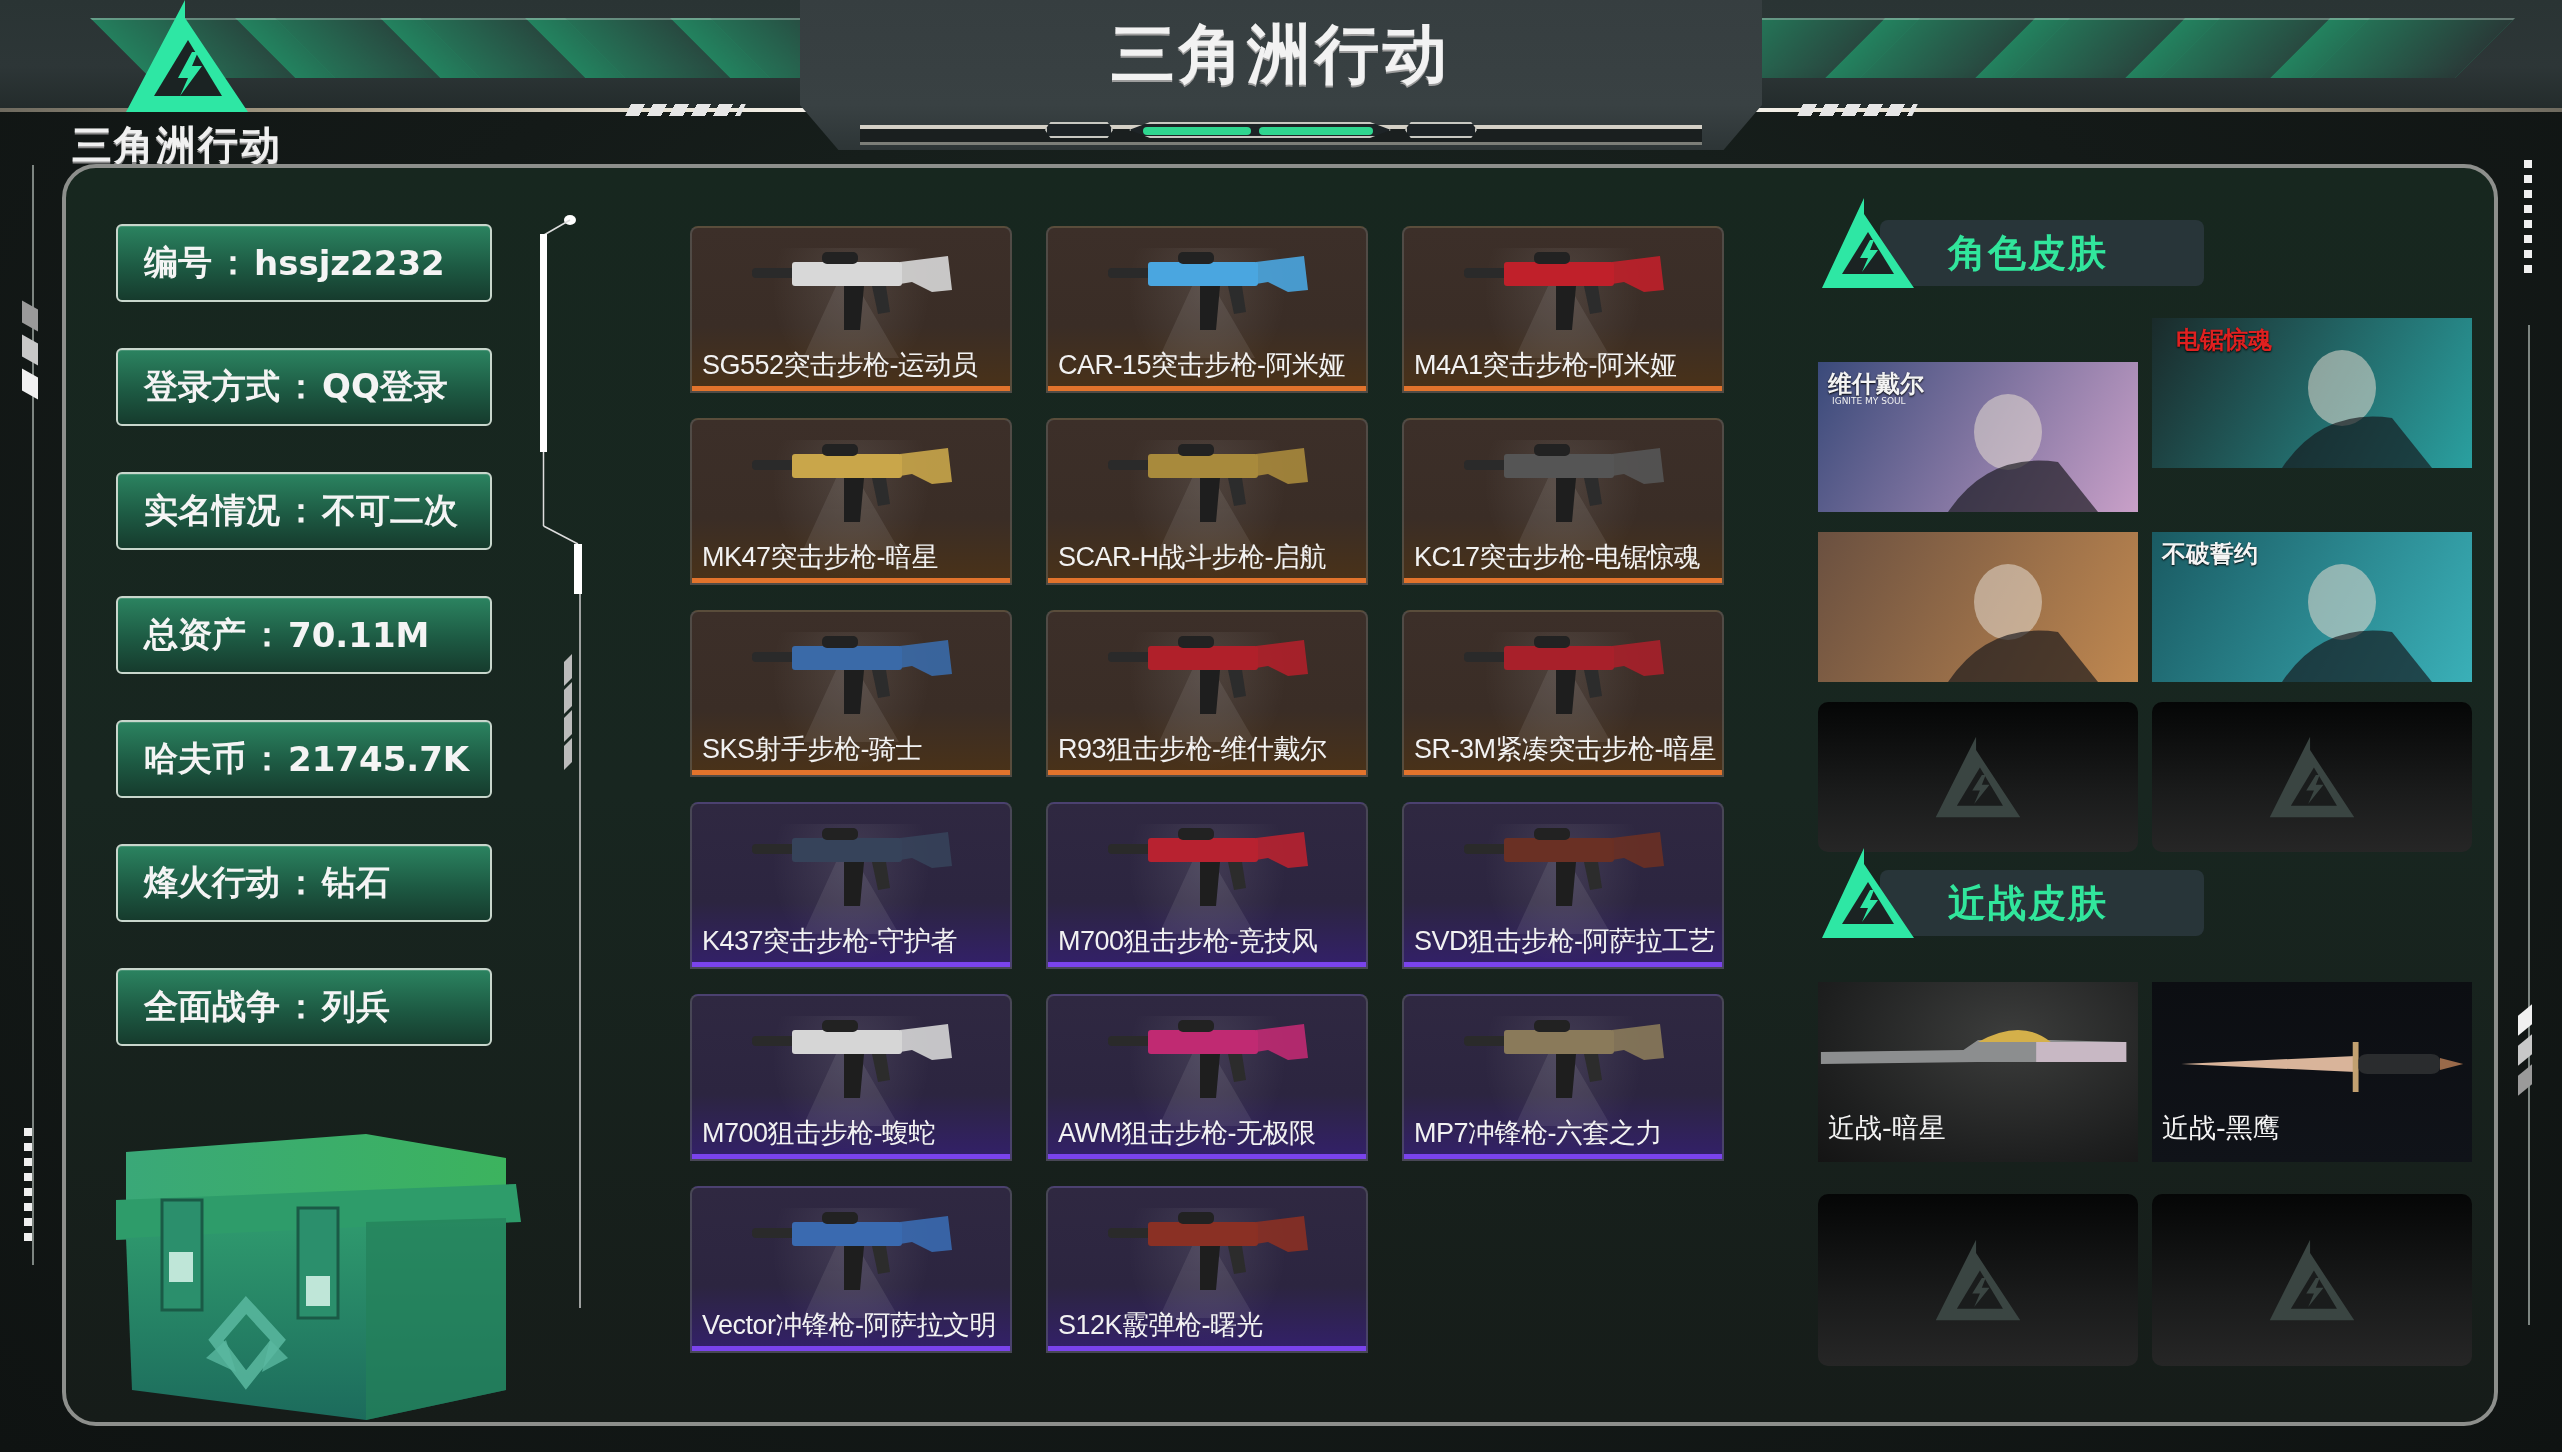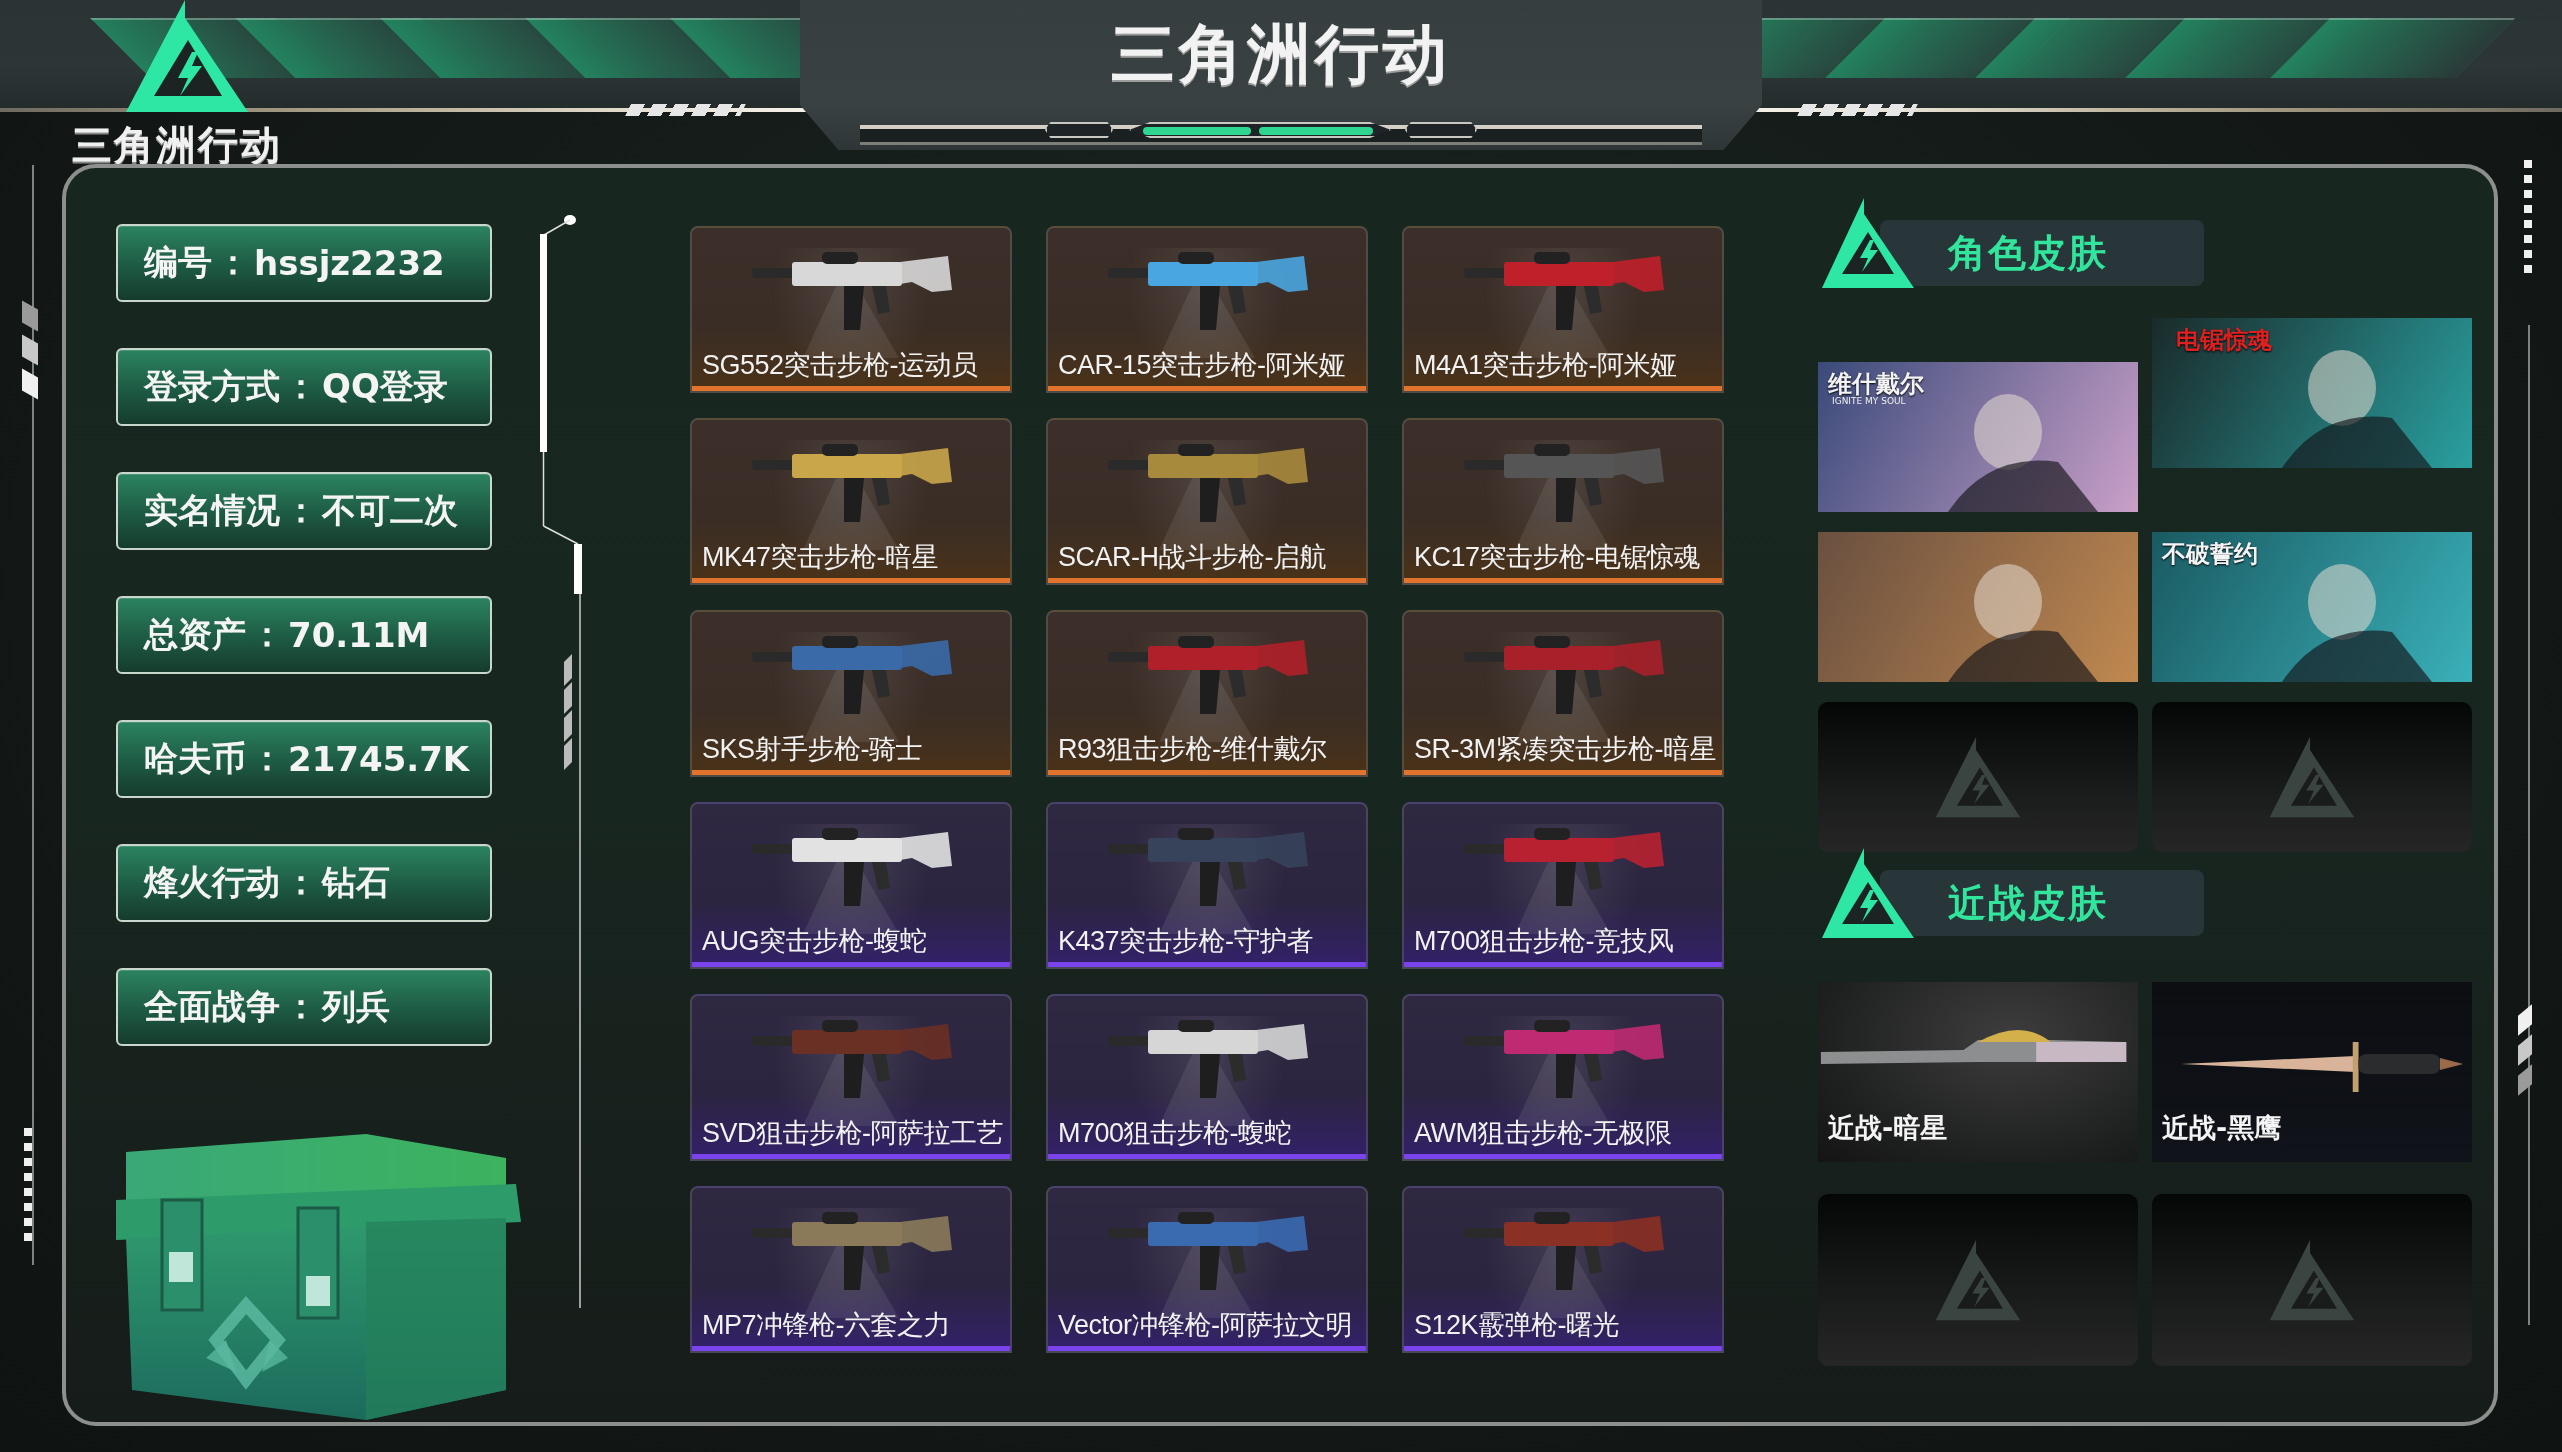--- a/index.html
+++ b/index.html
@@ -461,36 +461,20 @@
         <div class="name">SR-3M紧凑突击步枪-暗星</div>
         <div class="rar"></div>
       </div>
       <div class="weapon-card purple">
         <div class="glow"></div>
         <svg class="wm" viewBox="0 0 100 100">
           <polygon points="48,0 48,14 98,100 2,100" fill="#fff"></polygon>
         </svg>
         <svg class="gun" viewBox="0 0 240 110">
           <rect x="20" y="34" width="44" height="10" rx="4" fill="#2a2a2a"></rect>
-          <rect x="60" y="28" width="110" height="24" rx="3" fill="#e2e2e2"></rect>
-          <rect x="90" y="18" width="36" height="12" rx="5" fill="#222"></rect>
-          <polygon points="168,28 216,22 220,56 200,58 180,48 168,50" fill="#e2e2e2" opacity="0.9"></polygon>
-          <polygon points="112,52 132,52 128,96 112,96" fill="#1e1e1e"></polygon>
-          <polygon points="140,52 154,52 158,78 146,80" fill="#2c2c2c"></polygon>
-        </svg>
-        <div class="name">AUG突击步枪-蝮蛇</div>
-        <div class="rar"></div>
-      </div>
-      <div class="weapon-card purple">
-        <div class="glow"></div>
-        <svg class="wm" viewBox="0 0 100 100">
-          <polygon points="48,0 48,14 98,100 2,100" fill="#fff"></polygon>
-        </svg>
-        <svg class="gun" viewBox="0 0 240 110">
-          <rect x="20" y="34" width="44" height="10" rx="4" fill="#2a2a2a"></rect>
           <rect x="60" y="28" width="110" height="24" rx="3" fill="#36435a"></rect>
           <rect x="90" y="18" width="36" height="12" rx="5" fill="#222"></rect>
           <polygon points="168,28 216,22 220,56 200,58 180,48 168,50" fill="#36435a" opacity="0.9"></polygon>
           <polygon points="112,52 132,52 128,96 112,96" fill="#1e1e1e"></polygon>
           <polygon points="140,52 154,52 158,78 146,80" fill="#2c2c2c"></polygon>
         </svg>
         <div class="name">K437突击步枪-守护者</div>
         <div class="rar"></div>
       </div>
       <div class="weapon-card purple">
@@ -663,21 +647,21 @@
 
   <div class="section-head" style="left:1752px; top:680px; position:absolute;">
     <div class="tab"></div>
     <svg width="100" height="92" viewBox="0 0 100 92">
       <polygon points="46,0 46,16 96,90 4,90" fill="#2ee7a4"></polygon>
       <polygon points="50,34 76,76 24,76" fill="#1b2323"></polygon>
       <polygon points="52,42 42,60 50,60 44,74 60,52 52,52 56,42" fill="#2ee7a4"></polygon>
     </svg>
     <div class="label">近战皮肤</div>
   </div>
-  <div class="skin-grid" style="top:814px; row-gap:32px;font-weight:bold;" id="meleeGrid">
+  <div class="skin-grid" style="top:814px; row-gap:32px;" id="meleeGrid">
       <div class="melee-tile" style="background: radial-gradient(at 60% 30%, rgb(60, 61, 60) 0%, rgb(30, 31, 31) 70%, rgb(20, 20, 20) 100%);">
         <svg width="320" height="180" viewBox="0 0 220 180" preserveAspectRatio="none" style="position:absolute;left:0;top:0">
           <polygon points="2,70 100,68 110,58 160,58 210,60 212,80 110,80 2,82" fill="#8c8e8f"></polygon>
           <path d="M110 60 Q140 36 160 60 Z" fill="#d4b04a"></path>
           <rect x="150" y="60" width="62" height="20" fill="#c8b8c4"></rect>
         </svg>
         <div class="mname">近战-暗星</div>
       </div>
       <div class="melee-tile" style="background: linear-gradient(rgb(12, 14, 18) 0%, rgb(16, 19, 25) 100%);">
         <svg width="320" height="180" viewBox="0 0 220 180" preserveAspectRatio="none" style="position:absolute;left:0;top:0">

